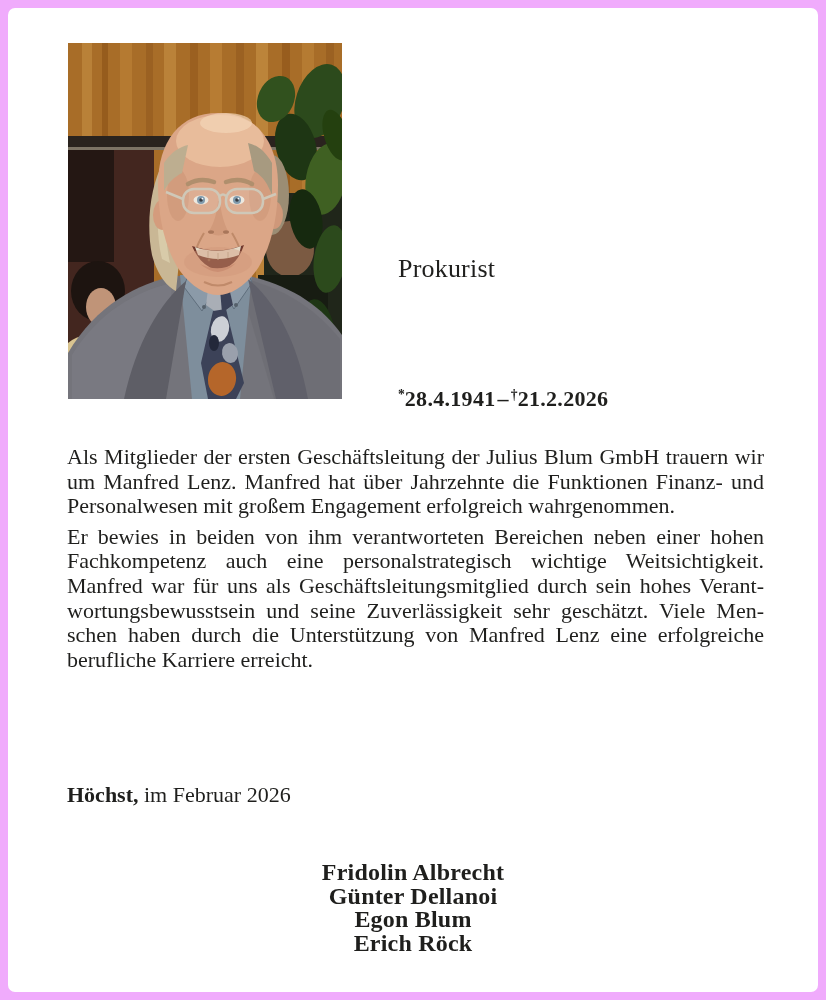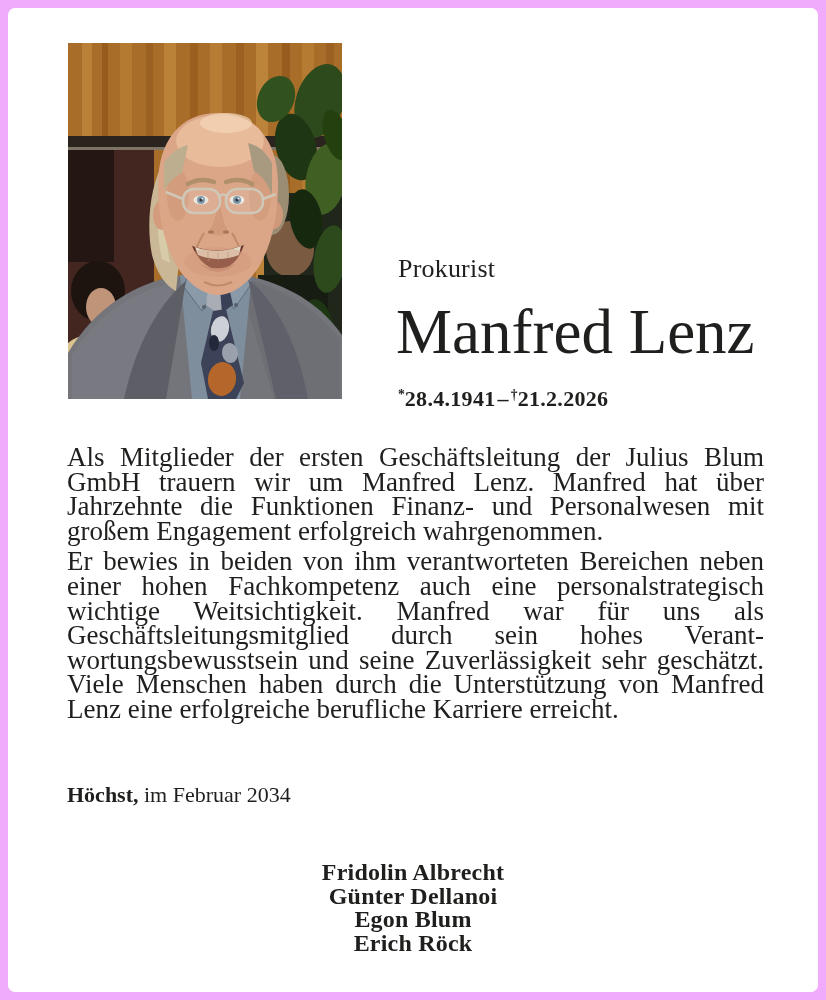--- a/index.html
+++ b/index.html
@@ -34,21 +34,21 @@
     position:absolute;left:390px;top:380px;
     font-size:22px;font-weight:bold;line-height:1;white-space:nowrap;
     letter-spacing:.3px;
   }
   .dates .marker{
     font-size:0.62em;position:relative;top:-0.52em;letter-spacing:0;
   }
   .dates .sep{margin:0 2px;}
   .bodytext{
     position:absolute;left:59px;top:437px;width:697px;
-    font-size:27px;line-height:24.6px;
+    font-size:22px;line-height:24.6px;
     text-align:justify;hyphens:manual;-webkit-hyphens:manual;
   }
   .bodytext p{margin:0 0 6px 0;}
   .dateline{
     position:absolute;left:59px;top:776px;
     font-size:22px;line-height:1;
   }
   .dateline .place{font-weight:bold;}
   .signatures{
     position:absolute;left:0;right:0;top:853px;
@@ -184,31 +184,30 @@
             <rect x="158" y="146" width="37" height="24" rx="11"></rect>
             <path d="M152,153 Q155,150 158,153" fill="none"></path>
             <path d="M115,156 L98,149" fill="none"></path>
             <path d="M195,156 L208,151" fill="none"></path>
           </g>
         </g>
       </svg>
     </div>
 
     <div class="role">Prokurist</div>
-    <div class="deceased-name">Manfred Lenz</div>
     <div class="dates"><span class="marker">*</span><span>28.4.1941</span><span class="sep">–</span><span class="marker">†</span><span>21.2.2026</span></div>
 
     <div class="bodytext">
       <p>Als Mitglieder der ersten Geschäftsleitung der Julius Blum GmbH trauern wir um Manfred Lenz. Manfred hat über Jahrzehnte die Funktionen Finanz- und Personalwesen mit großem Engagement erfolgreich wahrgenommen.</p>
       <p>Er bewies in beiden von ihm verantworteten Bereichen neben einer hohen Fachkompetenz auch eine personalstrategisch wichtige Weitsichtigkeit. Manfred war für uns als Geschäftsleitungsmitglied durch sein hohes Verant­wortungsbewusstsein und seine Zuverlässigkeit sehr geschätzt. Viele Men­schen haben durch die Unterstützung von Manfred Lenz eine erfolgreiche berufliche Karriere erreicht.</p>
     </div>
 
     <div class="dateline">
       <span class="place">Höchst,</span>
-      <span>im Februar 2034</span>
+      <span>im Februar 2026</span>
     </div>
 
     <div class="signatures">
       <div>Fridolin Albrecht</div>
       <div>Günter Dellanoi</div>
       <div>Egon Blum</div>
       <div>Erich Röck</div>
     </div>
 
   </div>

